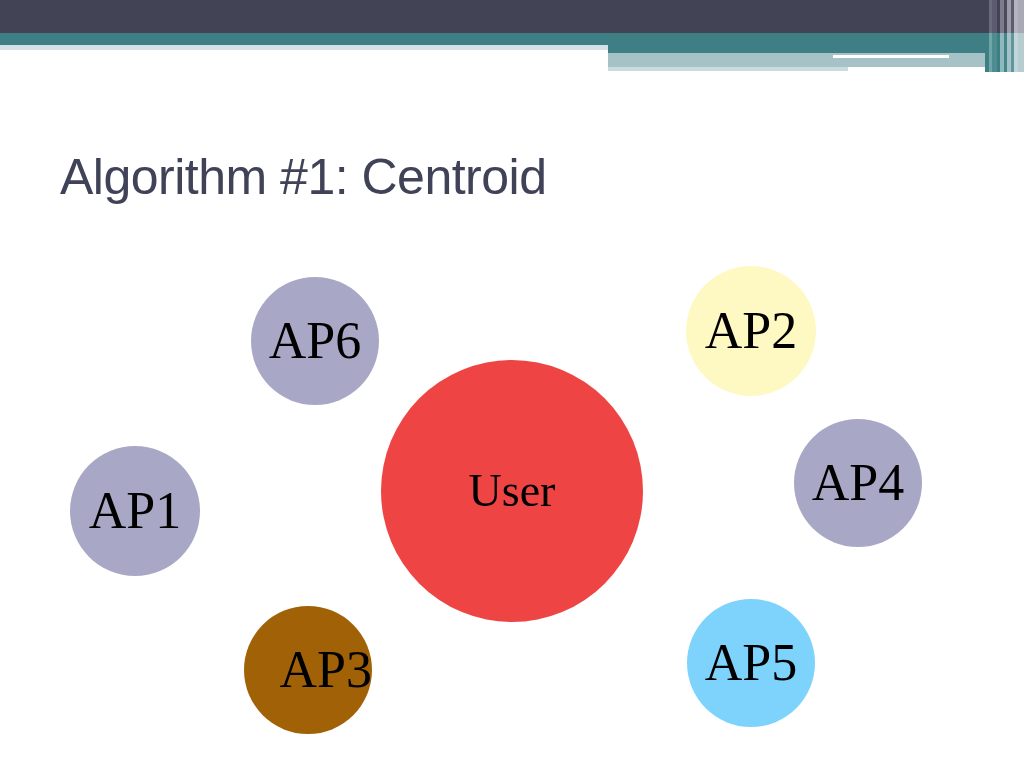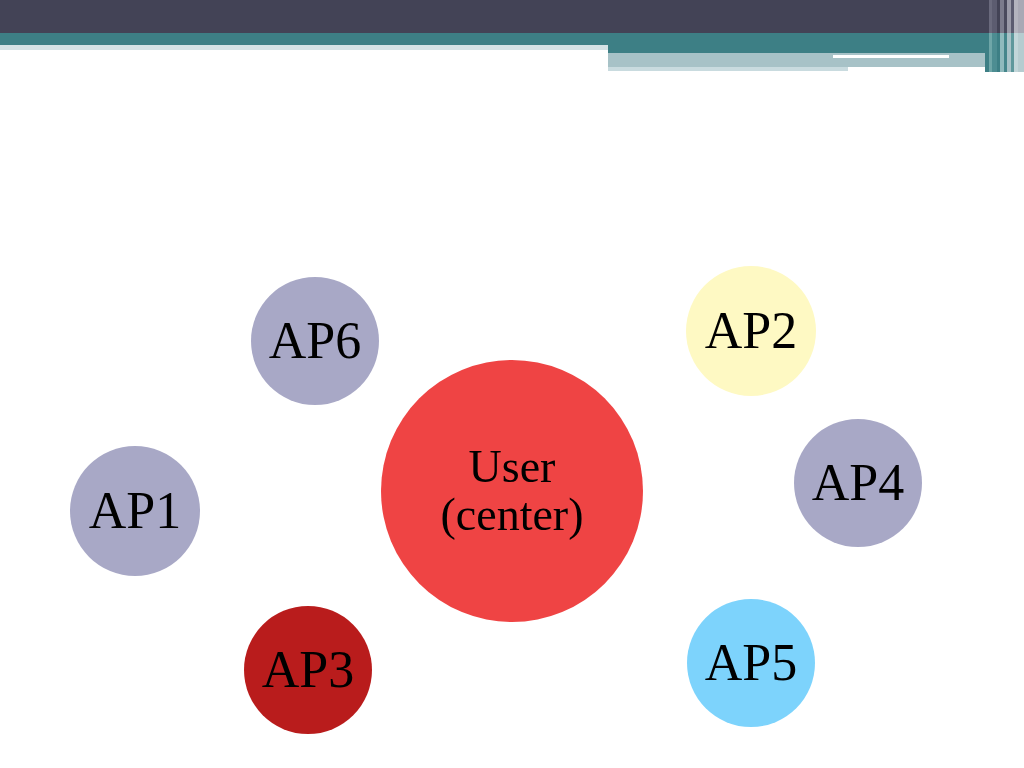--- a/index.html
+++ b/index.html
@@ -143,41 +143,41 @@
       <div class="vstripe" style="left: 1007px; width: 4px; height: 33px; background: rgb(154, 154, 168);"></div>
       <div class="vstripe" style="left: 1007px; top: 33px; width: 4px; height: 39px; background: rgb(167, 194, 199);"></div>
       <div class="vstripe" style="left: 1011px; width: 3px; height: 33px; background: rgb(92, 92, 112);"></div>
       <div class="vstripe" style="left: 1011px; top: 33px; width: 3px; height: 39px; background: rgb(95, 152, 156);"></div>
       <div class="vstripe" style="left: 1014px; width: 4px; height: 33px; background: rgb(180, 180, 190);"></div>
       <div class="vstripe" style="left: 1014px; top: 33px; width: 4px; height: 39px; background: rgb(194, 214, 217);"></div>
       <div class="vstripe" style="left: 1018px; width: 6px; height: 33px; background: rgb(169, 169, 181);"></div>
       <div class="vstripe" style="left: 1018px; top: 33px; width: 6px; height: 39px; background: rgb(182, 204, 208);"></div>
     </div>
 
+  <div class="slide-title">Algorithm #1: Centroid</div>
 
   <div id="node-host">
       <div class="node node-ap" style="left: 251px; top: 277px; width: 128px; height: 128px; background: rgb(168, 168, 198);">
         <span class="node-label">AP6</span>
       </div>
       <div class="node node-ap" style="left: 686px; top: 266px; width: 130px; height: 130px; background: #fef9c3;">
         <span class="node-label">AP2</span>
       </div>
       <div class="node node-ap" style="left: 70px; top: 446px; width: 130px; height: 130px; background: rgb(168, 168, 198); text-align: center;">
         <span class="node-label">AP1</span>
       </div>
       <div class="node node-ap" style="left: 794px; top: 419px; width: 128px; height: 128px; background: rgb(168, 168, 198); align-items: center;">
         <span class="node-label">AP4</span>
       </div>
-      <div class="node node-ap" style="left: 244px; top: 606px; width: 128px; height: 128px; background: #b91c1c;">
+      <div class="node node-ap" style="left: 244px; top: 606px; width: 128px; height: 128px; background: #a16207; justify-content: flex-end;">
         <span class="node-label">AP3</span>
       </div>
       <div class="node node-ap" style="left: 687px; top: 599px; width: 128px; height: 128px; background: #7dd3fc;">
         <span class="node-label">AP5</span>
       </div>
       <div class="node node-center" style="left: 381px; top: 360px; width: 262px; height: 262px; background: #ef4444;">
         <span class="node-label">
           <span style="display: block;">User</span>
-          <span style="display: block;">(center)</span>
         </span>
       </div>
     </div>
 
 </div>
 
 </body></html>

